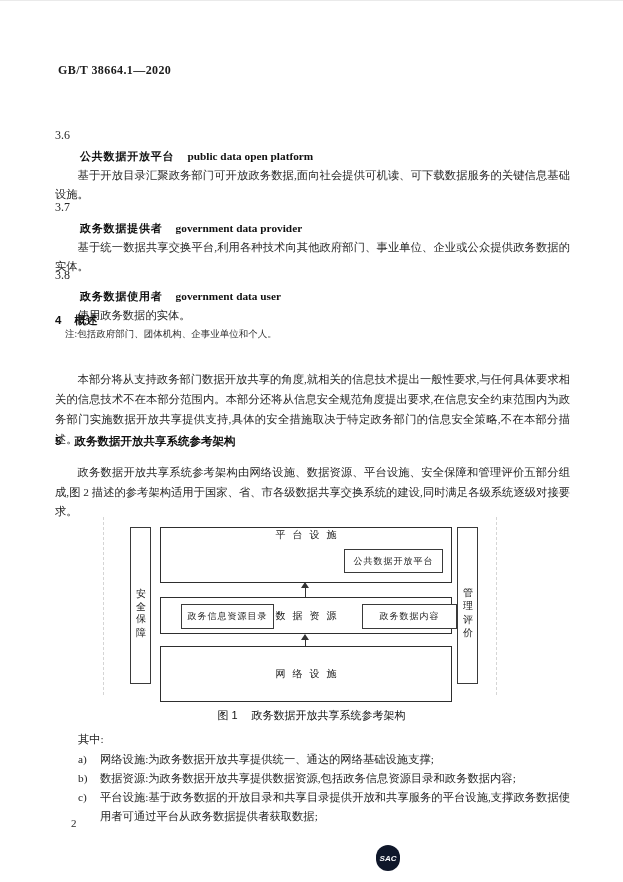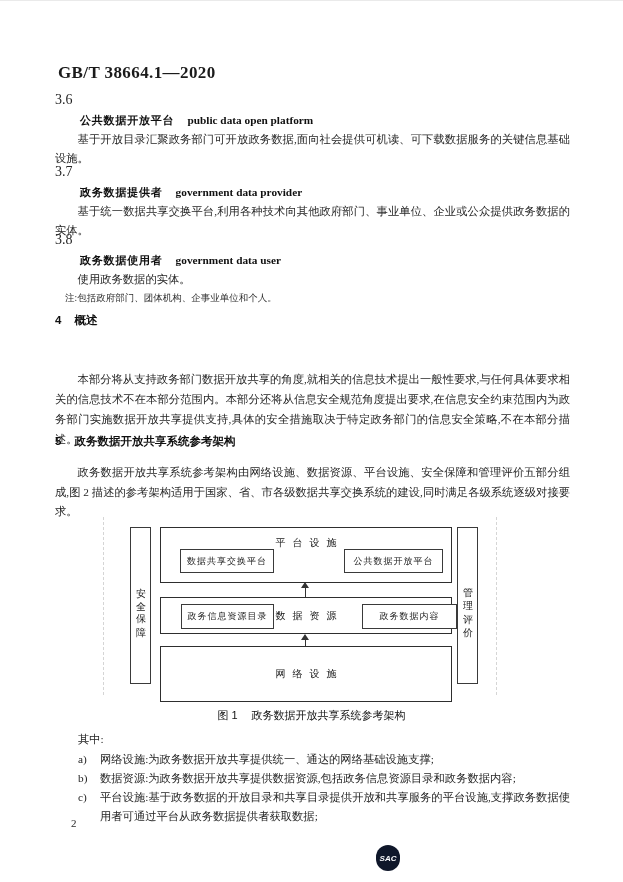--- a/index.html
+++ b/index.html
@@ -1,27 +1,27 @@
 <!DOCTYPE html>
 <html><head>
 <meta charset="utf-8">
 <style>
   html,body { margin:0; padding:0; background:#ffffff; }
   .page { position:relative; width:623px; height:882px; background:#ffffff; overflow:hidden;
           color:#262626; font-family:"Liberation Serif","DejaVu Serif",serif; }
   .top-edge { position:absolute; top:0; left:0; width:100%; height:1px; background:#eaeaea; }
 
   
-  .std-num { position:absolute; left:58px; top:63px; font-weight:bold; font-size:17px;
+  .std-num { position:absolute; left:58px; top:63px; font-weight:bold; font-size:12px;
              letter-spacing:0.4px; color:#1b1b1b; }
 
   
   .term { position:absolute; left:55px; width:515px; }
   .term-36 { top:92px; } .term-37 { top:164px; } .term-38 { top:232px; }
-  .t-num  { font-size:14px; line-height:15px; }
+  .t-num  { font-size:12px; line-height:15px;margin-top:36px; }
   .t-head { padding-left:25px; line-height:17px; margin-top:3px; white-space:nowrap; }
   .t-zh   { font-family:"Liberation Sans","DejaVu Sans",sans-serif; font-weight:bold;
             font-size:11px; letter-spacing:0.8px; color:#101010; }
   .t-en   { font-weight:bold; font-size:11.3px; margin-left:13px; color:#101010; }
   .t-def  { font-size:11.3px; line-height:19px; text-align:justify; text-indent:2em; margin-top:1px; }
   .t-note { font-size:9.5px; line-height:13px; margin-top:3px; padding-left:10px; color:#2e2e2e; }
 
   
   .sec-head { position:absolute; left:55px; font-family:"Liberation Sans","DejaVu Sans",sans-serif;
               font-weight:bold; font-size:11.5px; color:#101010; }
@@ -38,21 +38,21 @@
   .dbox { position:absolute; border:1px solid #3a3a3a; background:#fff; box-sizing:border-box; }
   .layer { left:160px; width:292px; border-width:1.5px; border-color:#2e2e2e; }
   #layer-platform { top:527px; height:56px; }
   #layer-data     { top:597px; height:37px; }
   #layer-network  { top:646px; height:56px; }
   .vbar { top:527px; width:21px; height:157px; display:flex; align-items:center; justify-content:center; }
   #vbar-left { left:130px; } #vbar-right { left:457px; }
   .vbar span { writing-mode:vertical-lr; font-size:10px; letter-spacing:13px; color:#1a1a1a; }
   .layer-label { position:absolute; left:0; width:100%; text-align:center; font-size:10px;
                  letter-spacing:7px; text-indent:7px; color:#1a1a1a; white-space:nowrap; }
-  #layer-platform .layer-label { top:8px;text-align:center; }
+  #layer-platform .layer-label { top:0;text-align:center; }
   .layer-label-mid { position:absolute; left:0; width:100%; top:50%; transform:translateY(-50%);
                  text-align:center; font-size:10px; letter-spacing:7px; text-indent:7px;
                  color:#1a1a1a; white-space:nowrap; }
   .ibox { position:absolute; border:1px solid #3a3a3a; background:#fff; box-sizing:border-box;
           display:flex; align-items:center; justify-content:center; font-size:9px;
           letter-spacing:1px; color:#1a1a1a; white-space:nowrap; }
   #ibox-share   { left:19px;  top:21px; width:94px; height:24px; }
   #ibox-open    { left:183px; top:21px; width:99px; height:24px; }
   #ibox-catalog { left:20px;  top:6px;  width:93px; height:25px; }
   #ibox-content { left:201px; top:6px;  width:95px; height:25px; }
@@ -131,21 +131,20 @@
 
   <div class="dbox vbar" id="vbar-left">
     <span>安全保障</span>
   </div>
   <div class="dbox vbar" id="vbar-right">
     <span>管理评价</span>
   </div>
 
   <div class="dbox layer" id="layer-platform">
     <div class="layer-label">平台设施</div>
-    <div class="ibox" id="ibox-share">数据共享交换平台</div>
     <div class="ibox" id="ibox-open">公共数据开放平台</div>
   </div>
 
   <div class="arrow-up" id="arrow-1"></div>
   <div class="conn" id="conn-1"></div>
 
   <div class="dbox layer" id="layer-data">
     <div class="layer-label-mid">数据资源</div>
     <div class="ibox" id="ibox-catalog">政务信息资源目录</div>
     <div class="ibox" id="ibox-content">政务数据内容</div>

